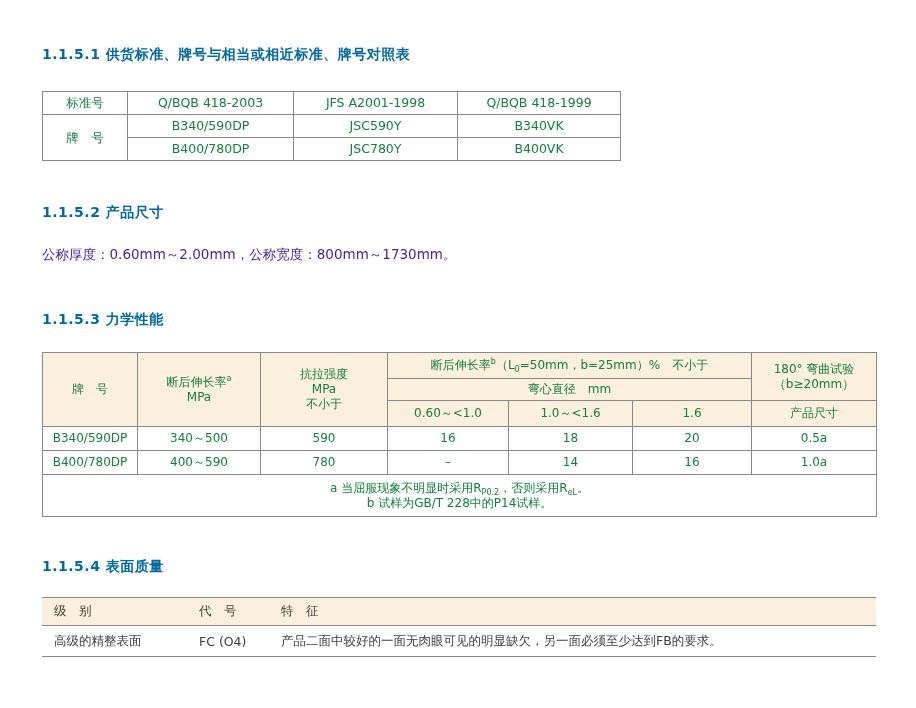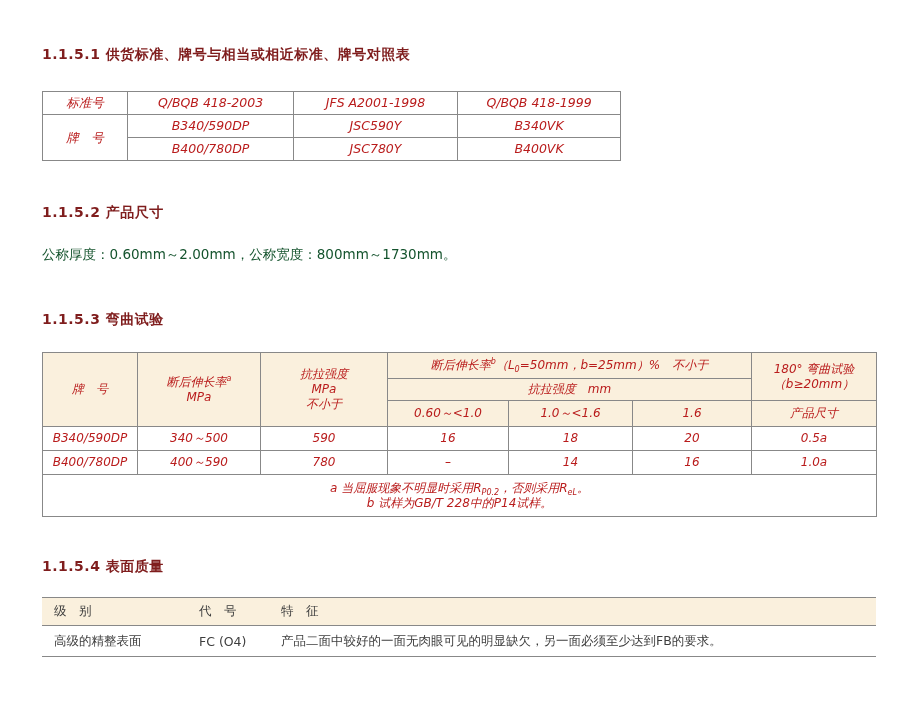--- a/index.html
+++ b/index.html
@@ -4,33 +4,33 @@
 <style>
   html, body { margin: 0; padding: 0; }
   body {
     width: 916px; height: 708px; position: relative;
     background: #ffffff; overflow: hidden;
     font-family: "DejaVu Sans", "Liberation Sans", sans-serif;
     color: #3d3d3d;
   }
   .sec {
     position: absolute; left: 42px;
-    font-size: 14px; font-weight: 700; color: #7f1d1d;
+    font-size: 14px; font-weight: 700; color: #0369a1;
     letter-spacing: 0.5px; white-space: nowrap;
   }
   .para {
     position: absolute; left: 42px;
-    font-size: 13.5px; color: #14532d; white-space: nowrap;
+    font-size: 13.5px; color: #4c1d95; white-space: nowrap;
   }
   table { position: absolute; border-collapse: collapse; table-layout: fixed; }
   .grid td {
     border: 1px solid #888888;
     text-align: center; vertical-align: middle;
     font-size: 12px; padding: 0; line-height: 1.25;
-    color: #b91c1c; overflow: hidden; white-space: nowrap; font-style: italic;
+    color: #15803d; overflow: hidden; white-space: nowrap;
   }
   .t1 td { font-size: 12.5px; }
   .hdr { background: #faf0dd; }
   sup { font-size: 8px; vertical-align: super; line-height: 0; }
   sub { font-size: 8px; vertical-align: sub; line-height: 0; }
   .fn {
     text-align: right;
     padding: 4px 8px 4px 8px !important;
     font-size: 11px; line-height: 1.5; white-space: normal !important;
   }
@@ -75,21 +75,21 @@
       <td>JSC780Y</td>
       <td>B400VK</td>
     </tr>
   </tbody>
     </table>
 
   <div class="sec" style="top:204px">1.1.5.2 产品尺寸</div>
 
   <div class="para" style="top:246px">公称厚度：0.60mm～2.00mm，公称宽度：800mm～1730mm。</div>
 
-  <div class="sec" style="top:311px">1.1.5.3 弯曲试验</div>
+  <div class="sec" style="top:311px">1.1.5.3 力学性能</div>
 
   <table class="grid t2" style="top:352px; left:42px; width:834px">
     <colgroup>
         <col style="width:95px">
         <col style="width:123px">
         <col style="width:127px">
         <col style="width:121px">
         <col style="width:124px">
         <col style="width:119px">
         <col style="width:125px">
@@ -108,21 +108,21 @@
       </td>
       <td colspan="3" class="hdr">
         <span>断后伸长率</span><sup>b</sup><span>（L</span><sub>0</sub><span>=50mm，b=25mm）%　不小于</span>
       </td>
       <td rowspan="2" class="hdr">
         <div>180° 弯曲试验</div>
         <div>（b≥20mm）</div>
       </td>
     </tr>
     <tr style="height:22px">
-      <td colspan="3" class="hdr">抗拉强度　mm</td>
+      <td colspan="3" class="hdr">弯心直径　mm</td>
     </tr>
     <tr style="height:26px">
       <td class="hdr">0.60～&lt;1.0</td>
       <td class="hdr">1.0～&lt;1.6</td>
       <td class="hdr">1.6</td>
       <td class="hdr">产品尺寸</td>
     </tr>
     <tr style="height:24px">
       <td>B340/590DP</td>
       <td>340～500</td>

